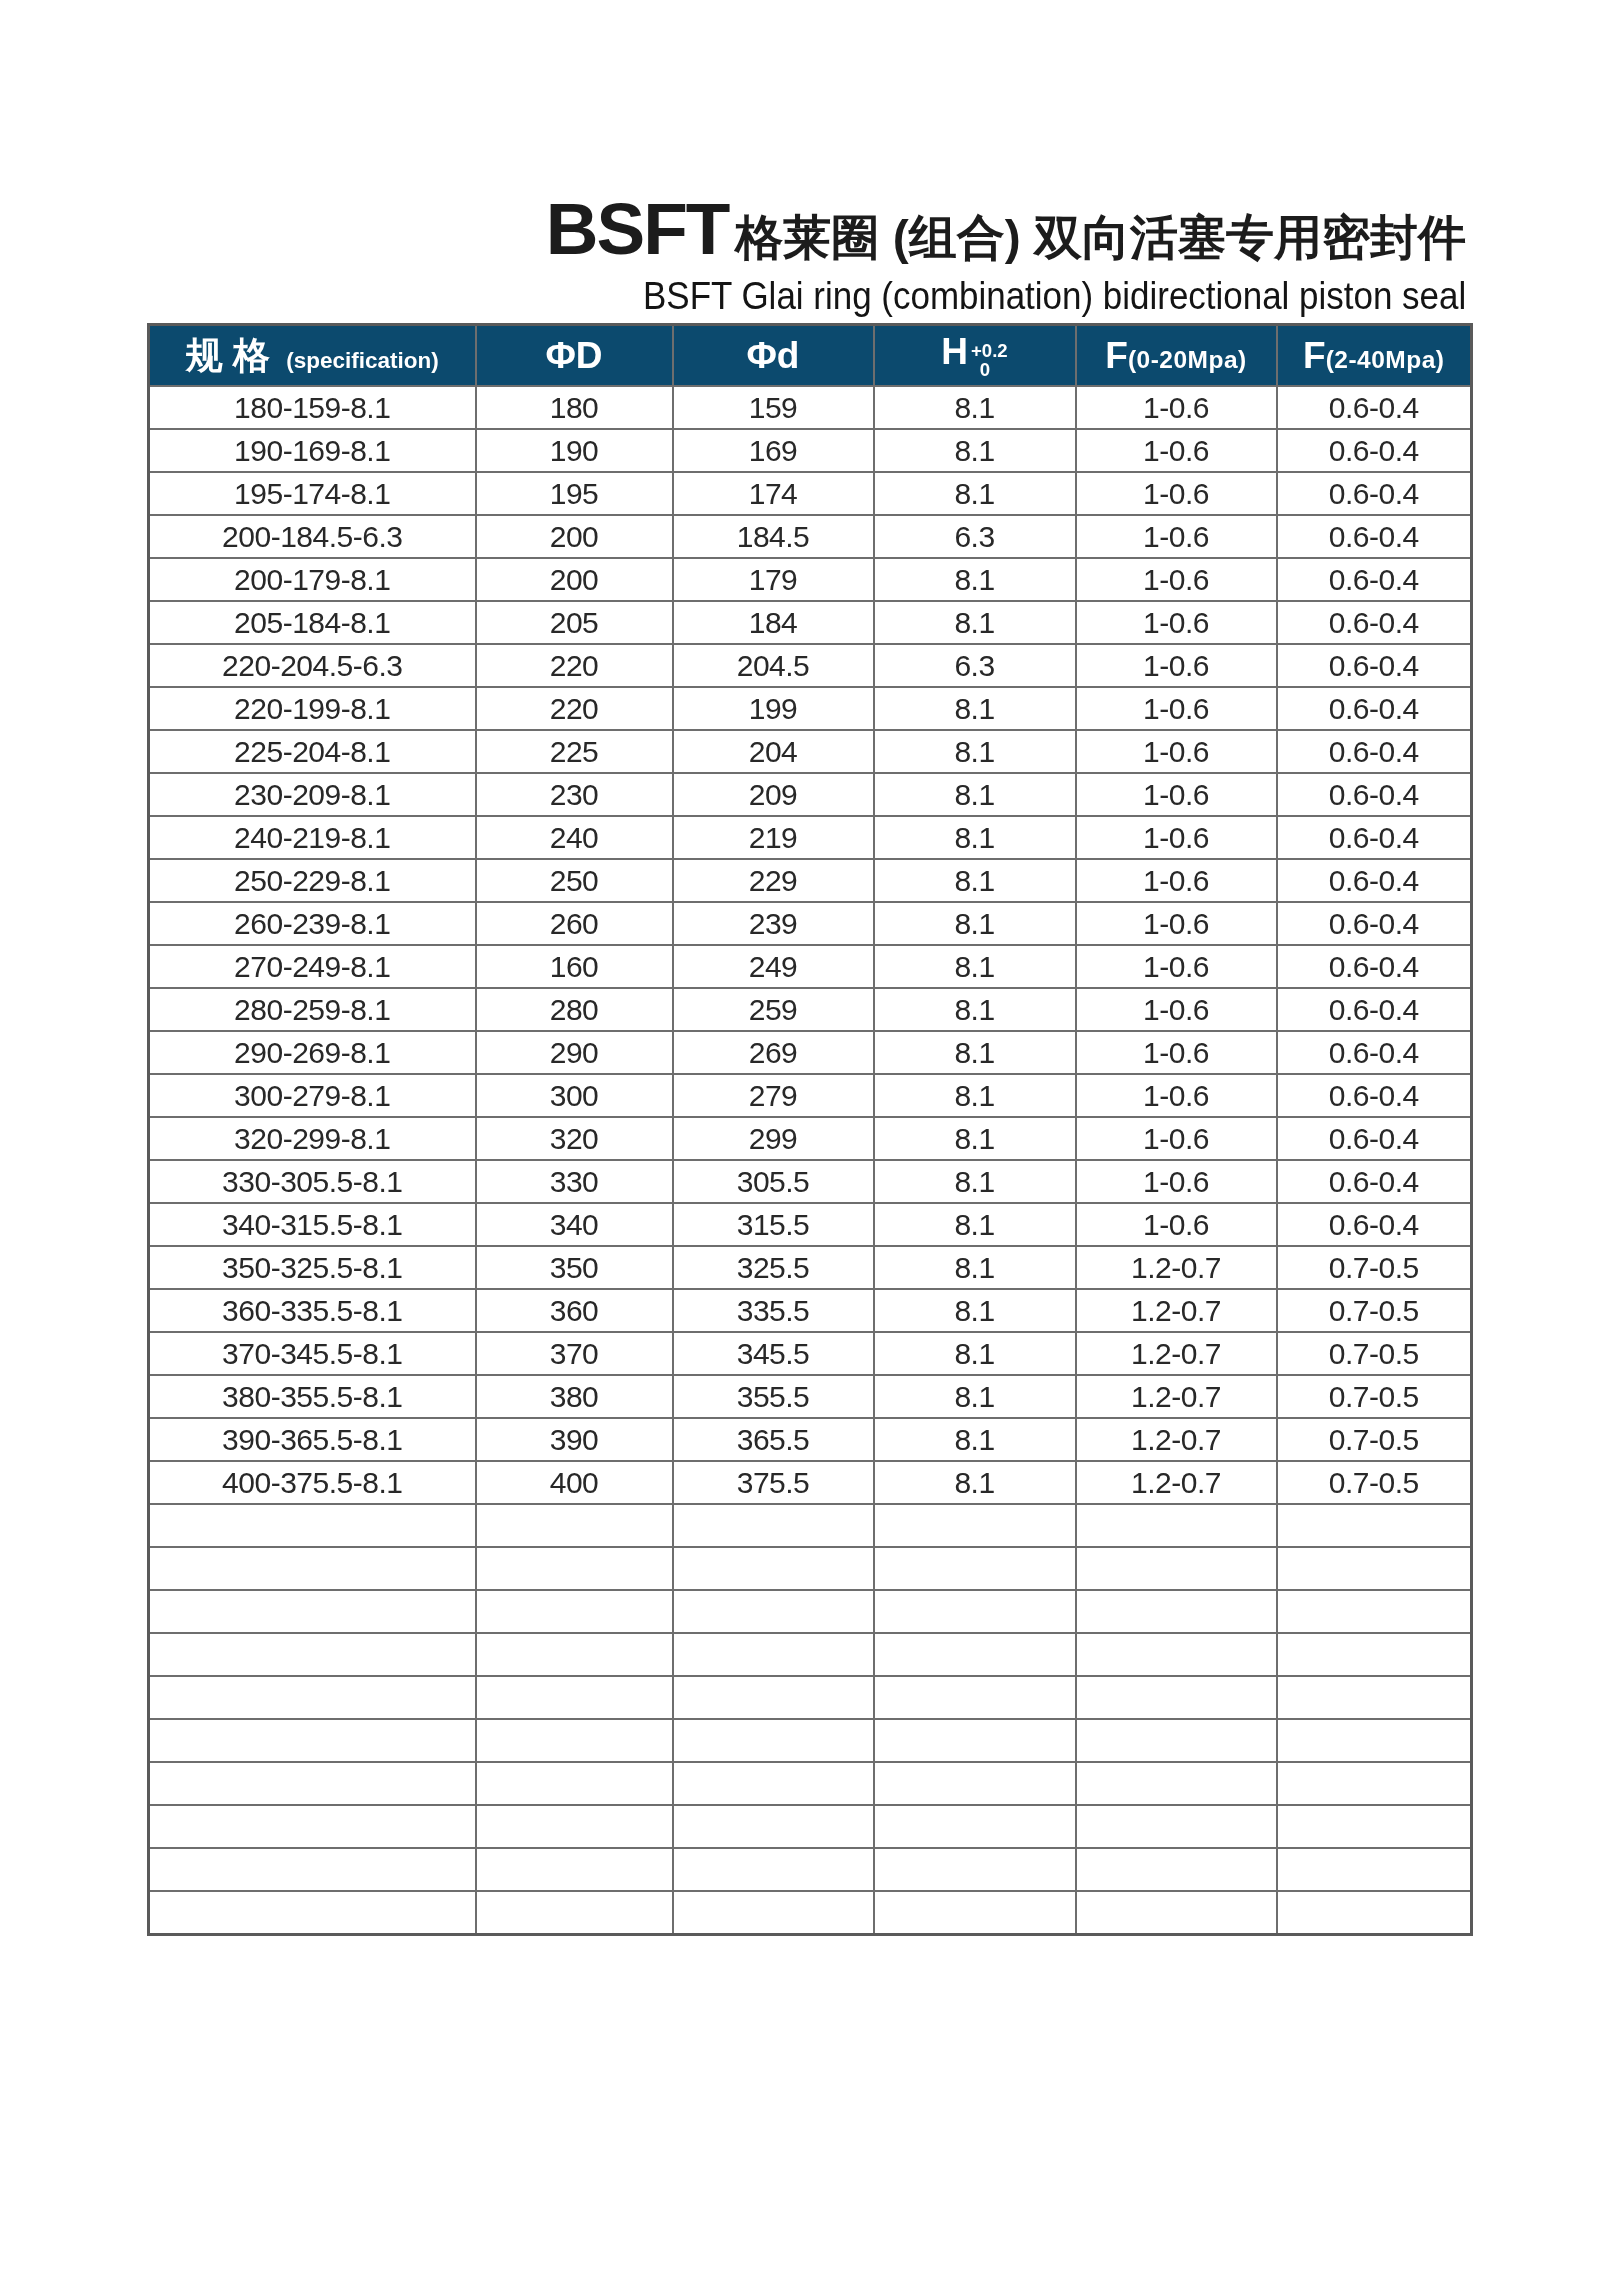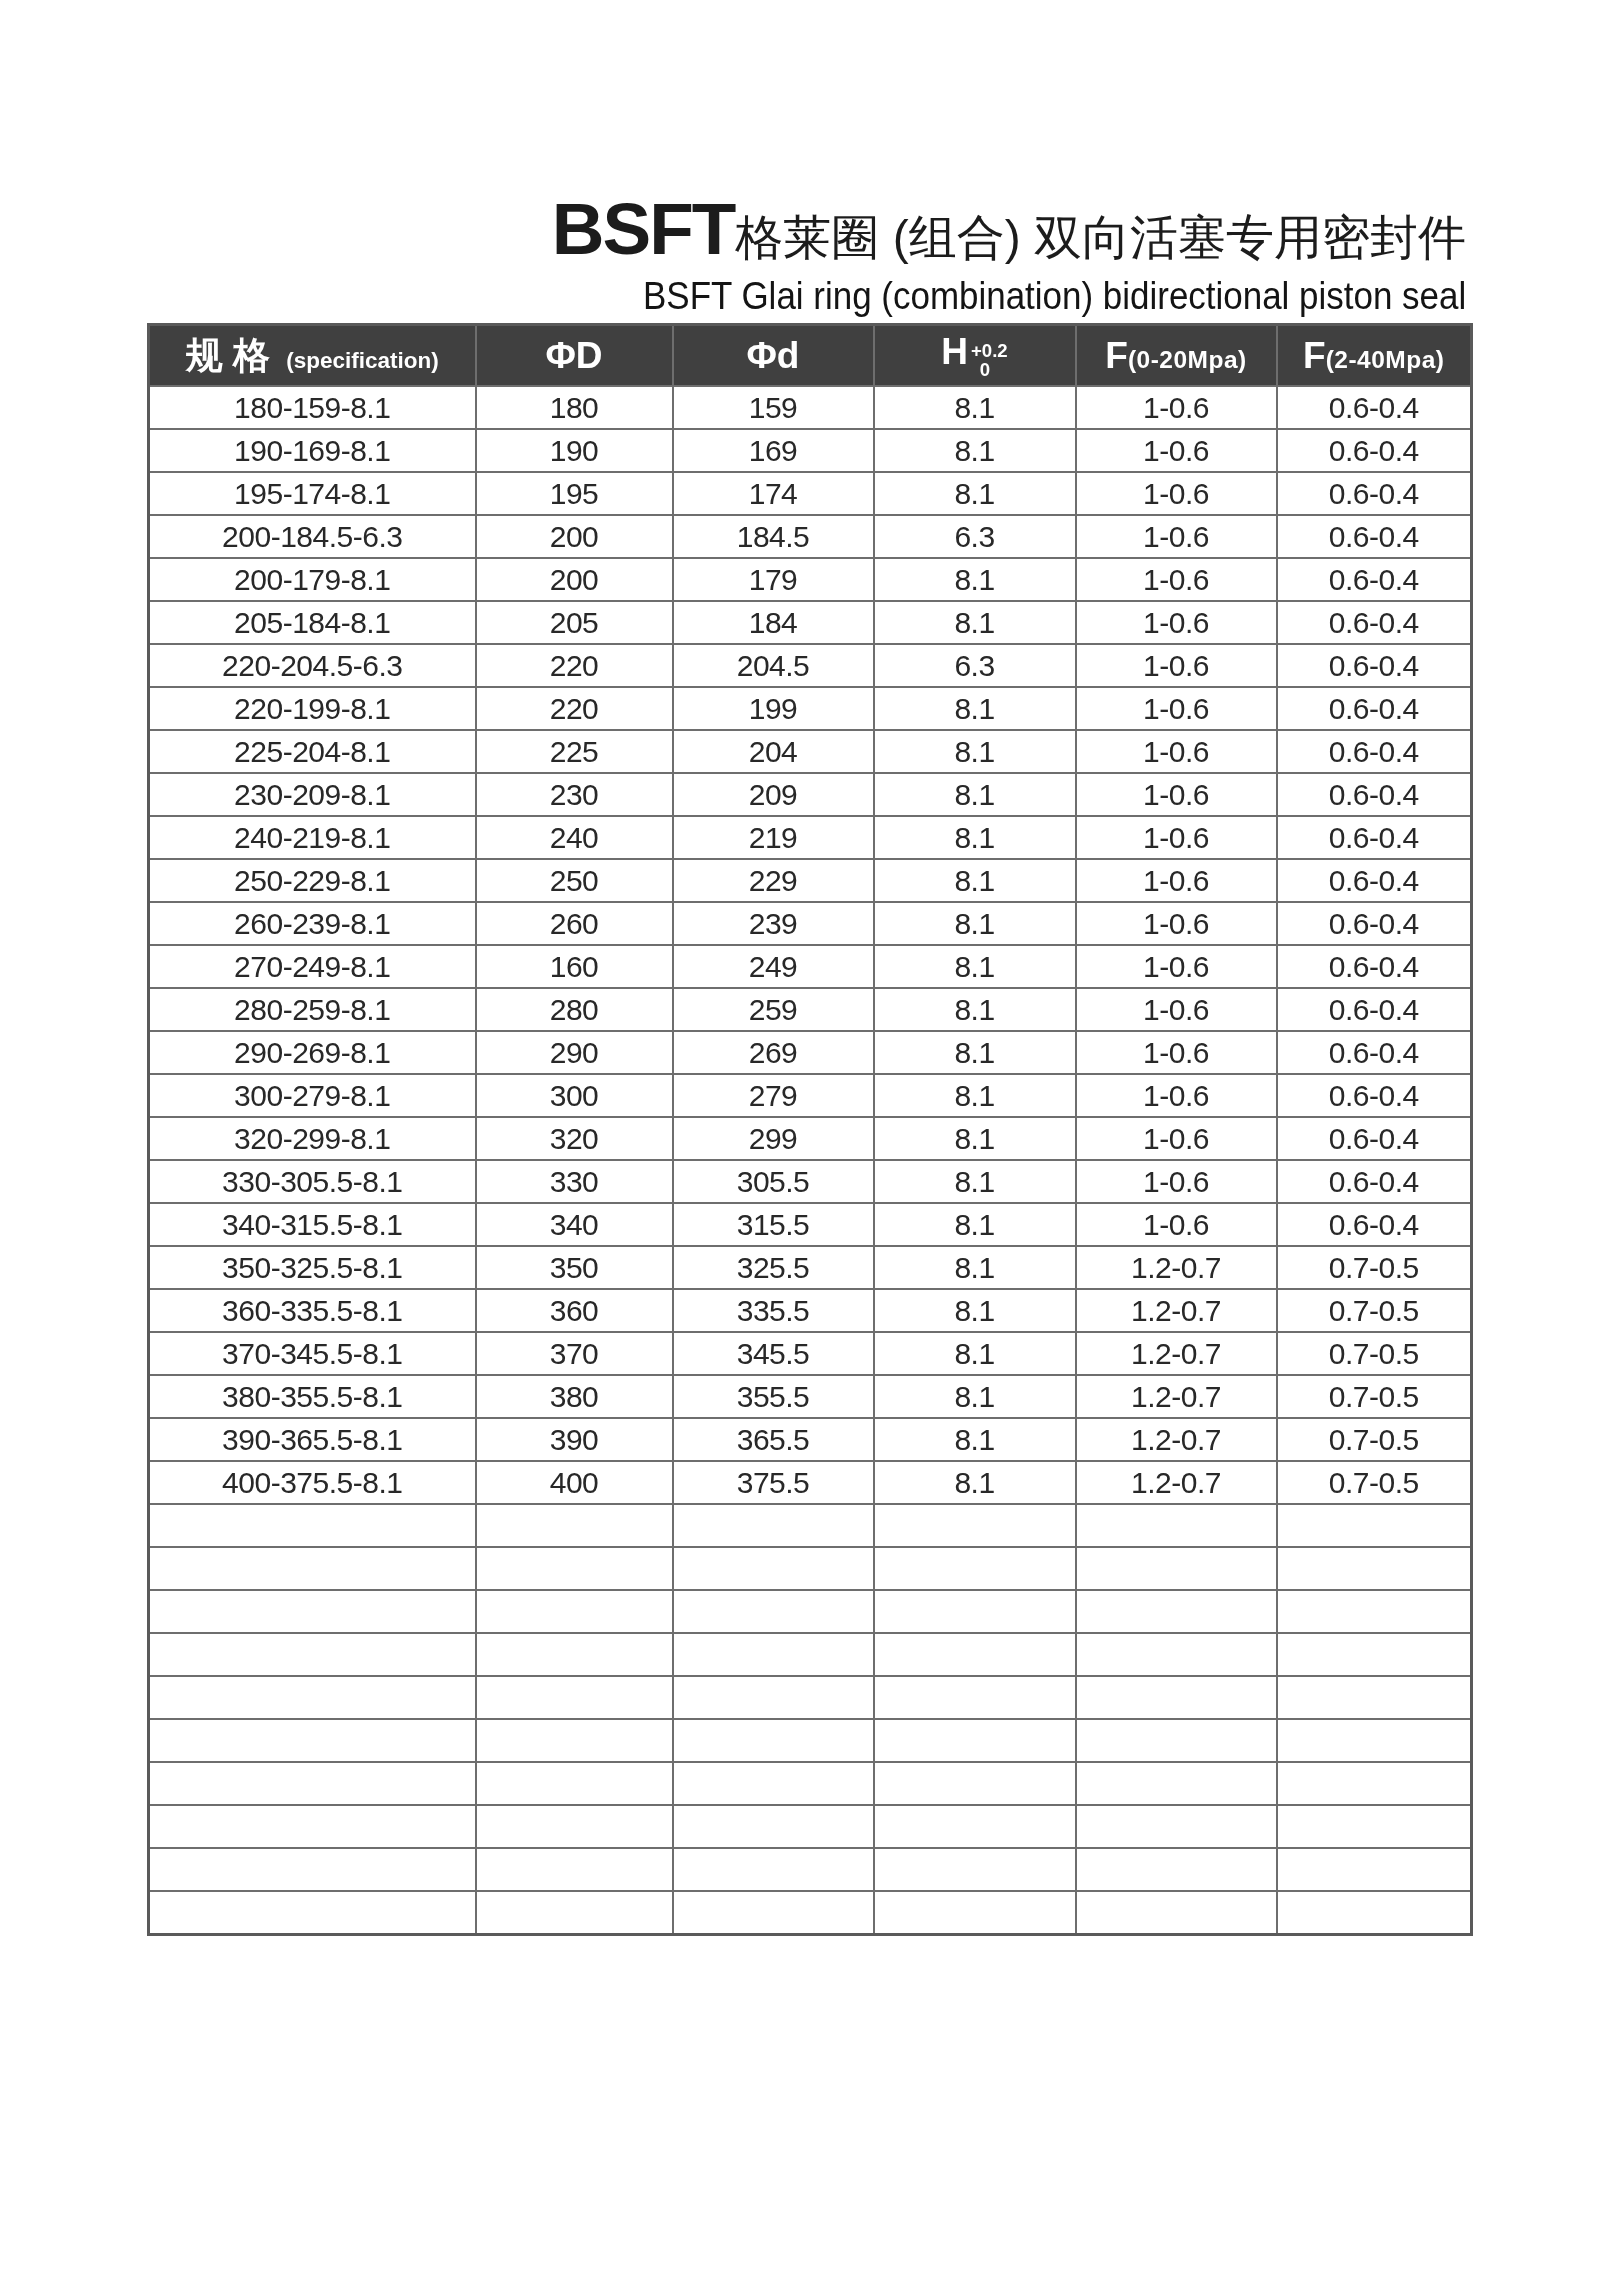--- a/index.html
+++ b/index.html
@@ -26,22 +26,22 @@
     white-space: nowrap;
     line-height: 1;
   }
   .brand {
     font-size: 73px;
     font-weight: bold;
     letter-spacing: -2px;
   }
   .title-cn {
     font-size: 48px;
-    font-weight: normal;
-    margin-left: 1px;
+    font-weight: bold;
+    margin-left: 7px;
     letter-spacing: 0px;
   }
   .subtitle {
     margin-top: 11.8px;
     font-size: 38px;
     line-height: 1;
     color: #141414;
     transform: scaleX(0.92);
     transform-origin: right center;
     white-space: nowrap;
@@ -58,21 +58,21 @@
     border: 3.9px solid #5a5a5a;
   }
   .seal-table th, .seal-table td {
     border: 2px solid #6e6e6e;
     padding: 0;
     text-align: center;
     vertical-align: middle;
     overflow: hidden;
   }
   .seal-table thead th {
-    background: #404040;
+    background: #0c4a6e;
     color: #ffffff;
     height: 59px;
   }
   .th-big {
     font-size: 37px;
     font-weight: bold;
   }
   .th-note {
     font-size: 22.5px;
     font-weight: bold;

